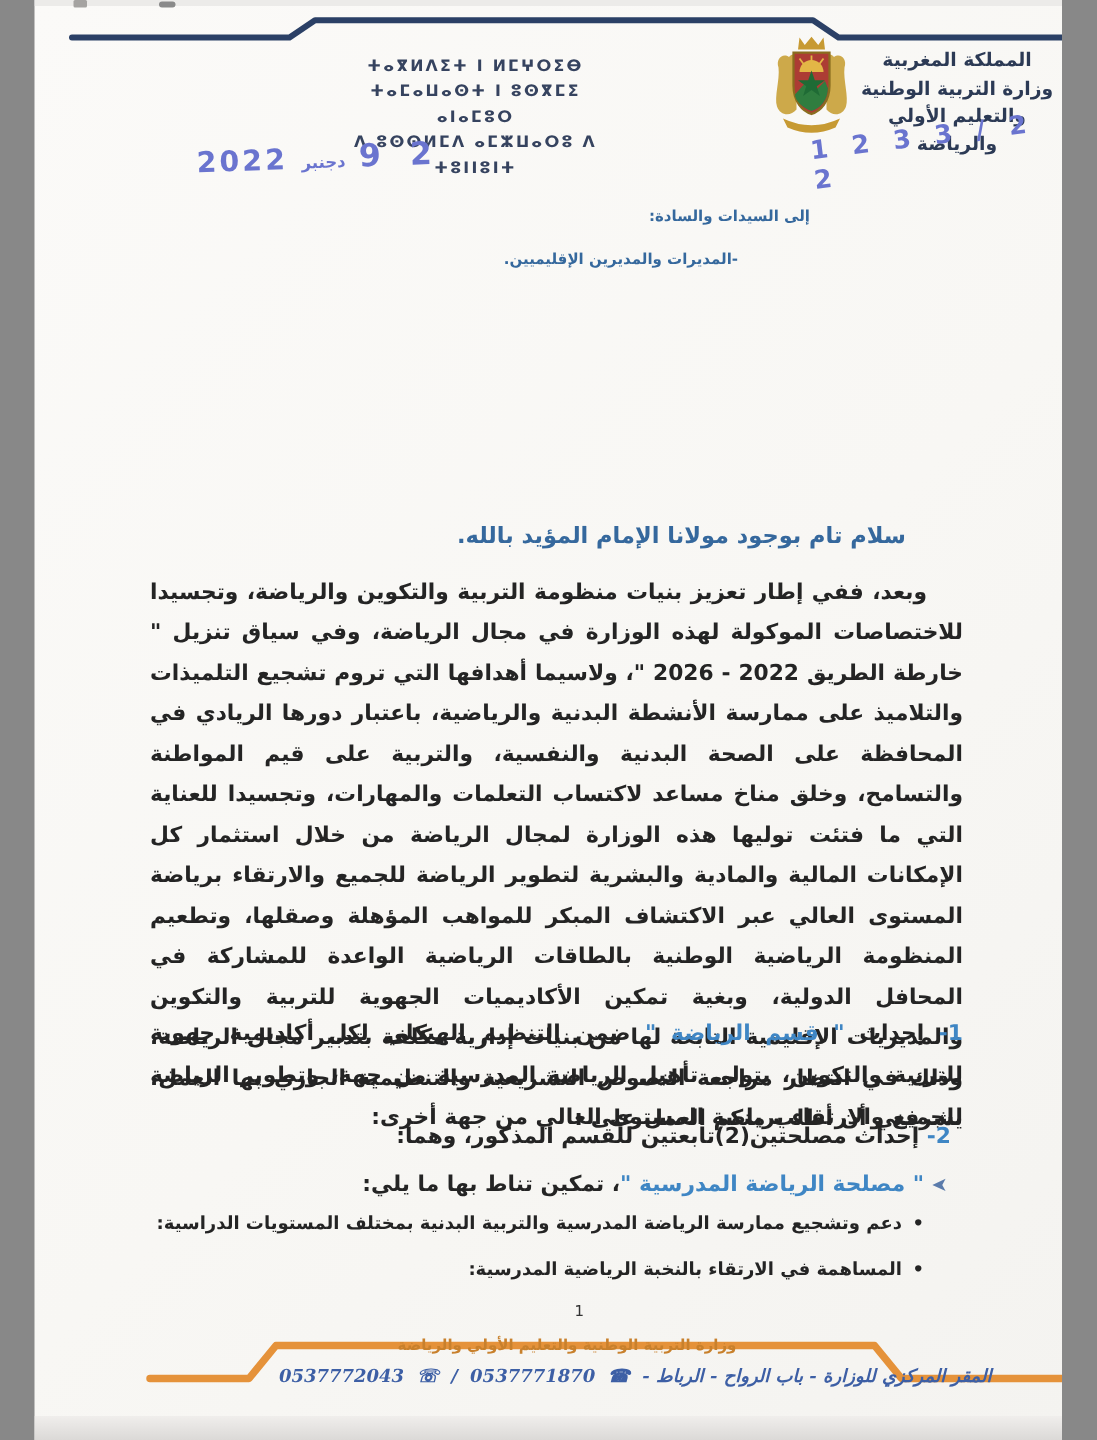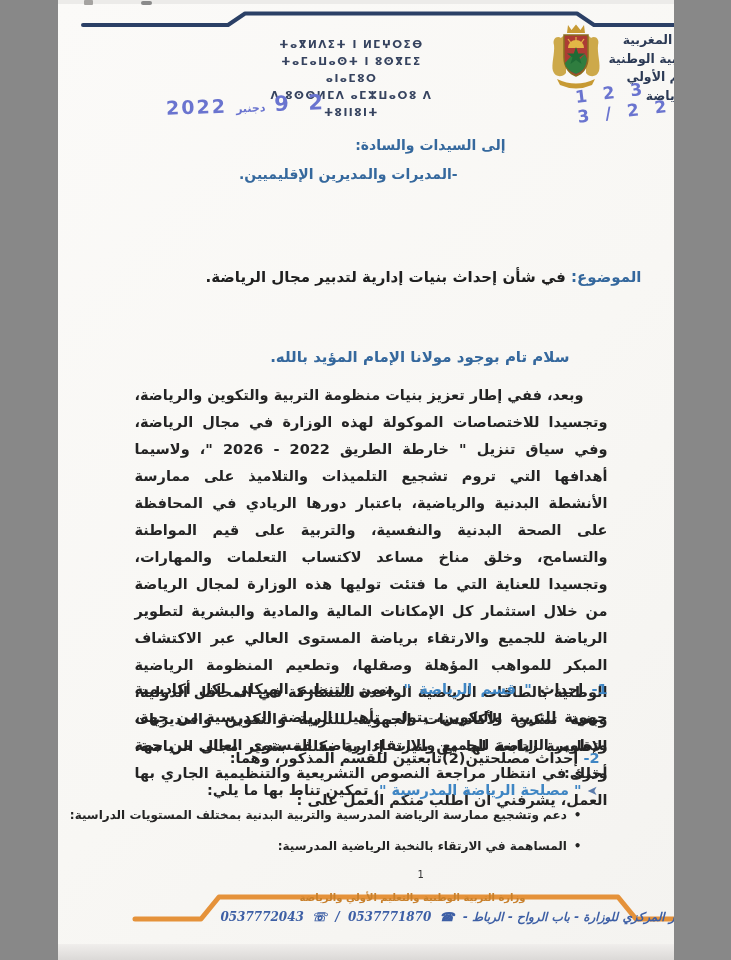--- a/index.html
+++ b/index.html
@@ -1,17 +1,17 @@
 <!DOCTYPE html>
 <html lang="ar"><head>
 <meta charset="utf-8">
 <style>
   html,body{margin:0;padding:0;background:#888;}
   .page{
-    position:relative;width:616px;height:960px;margin:0 auto;overflow:hidden;
+    position:relative;width:685px;height:960px;margin:0 auto;overflow:hidden;
     background:linear-gradient(135deg,#fbfaf8 0%,#f8f7f4 55%,#f4f3f0 100%);
     font-family:"DejaVu Sans",sans-serif;
   }
   .abs{position:absolute;}
   
   .edge-top{left:0;top:0;width:731px;height:4px;background:#ecebe9;}
   .edge-right{left:702px;top:0;width:29px;height:960px;background:linear-gradient(90deg,#f1efed,#d8d6d4);}
   .edge-bottom{left:0;top:944px;width:731px;height:16px;background:linear-gradient(180deg,#f0eeec,#dbd9d7);}
   .speck1{left:83px;top:1px;width:11px;height:4px;background:#8a8a8a;border-radius:2px;}
   .speck2{left:26px;top:0;width:9px;height:5px;background:#a5a3a1;border-radius:1px;}
@@ -24,21 +24,21 @@
   
   .stamp-date{left:108px;top:93px;color:#6a74cf;font-weight:bold;transform:rotate(-2deg);
     direction:rtl;display:flex;align-items:baseline;gap:9px;}
   .stamp-date .d{font-size:21px;letter-spacing:6px;}
   .stamp-date .m{font-size:11px;}
   .stamp-date .y{font-size:19px;letter-spacing:2px;}
   .stamp-ref{left:518px;top:81px;color:#6a74cf;font-weight:bold;font-size:17px;
     letter-spacing:5px;transform:rotate(-7deg);}
   
   .recipients{top:131px;right:168px;text-align:right;direction:rtl;color:#35689d;
-    font-weight:bold;font-size:14px;line-height:28.5px;}
+    font-weight:bold;font-size:10px;line-height:28.5px;}
   .recipients .shift{padding-right:48px;}
   .subject{top:268px;right:32px;direction:rtl;font-size:15px;font-weight:bold;color:#202020;}
   .subject .lbl{color:#35689d;}
   .greeting{top:348px;right:104px;direction:rtl;font-size:15px;font-weight:bold;color:#35689d;}
   .body-par{top:382px;right:66px;left:77px;direction:rtl;text-align:justify;text-indent:24px;
     font-size:14.5px;font-weight:bold;color:#242424;line-height:27px;}
   .item{direction:rtl;font-size:14.5px;font-weight:bold;color:#242424;line-height:28px;}
   .item .blue{color:#3f86c4;}
   .item1{top:675px;right:66px;left:77px;text-align:justify;}
   .item2{top:744px;right:74px;}
@@ -100,23 +100,20 @@
     <span class="y">2022</span>
   </div>
 
   <div class="abs stamp-ref">1 2 3 3 / 2 2</div>
 
   <div class="abs recipients">
     <div>إلى السيدات والسادة:</div>
     <div class="shift">-المديرات والمديرين الإقليميين.</div>
   </div>
 
-  <div class="abs subject">
-    <span class="lbl">الموضوع:</span><span> في شأن إحداث بنيات إدارية لتدبير مجال الرياضة.</span>
-  </div>
 
   <div class="abs greeting">سلام تام بوجود مولانا الإمام المؤيد بالله.</div>
 
   <div class="abs body-par">وبعد، ففي إطار تعزيز بنيات منظومة التربية والتكوين والرياضة، وتجسيدا للاختصاصات الموكولة لهذه الوزارة في مجال الرياضة، وفي سياق تنزيل " خارطة الطريق 2022 - 2026 "، ولاسيما أهدافها التي تروم تشجيع التلميذات والتلاميذ على ممارسة الأنشطة البدنية والرياضية، باعتبار دورها الريادي في المحافظة على الصحة البدنية والنفسية، والتربية على قيم المواطنة والتسامح، وخلق مناخ مساعد لاكتساب التعلمات والمهارات، وتجسيدا للعناية التي ما فتئت توليها هذه الوزارة لمجال الرياضة من خلال استثمار كل الإمكانات المالية والمادية والبشرية لتطوير الرياضة للجميع والارتقاء برياضة المستوى العالي عبر الاكتشاف المبكر للمواهب المؤهلة وصقلها، وتطعيم المنظومة الرياضية الوطنية بالطاقات الرياضية الواعدة للمشاركة في المحافل الدولية، وبغية تمكين الأكاديميات الجهوية للتربية والتكوين والمديريات الإقليمية التابعة لها من بنيات إدارية مكلفة بتدبير مجال الرياضة، وذلك في انتظار مراجعة النصوص التشريعية والتنظيمية الجاري بها العمل، يشرفني أن أطلب منكم العمل على :</div>
 
   <div class="abs item item1">
     <span class="blue">1-</span><span> إحداث </span><span class="blue">" قسم الرياضة "</span><span> ضمن التنظيم الهيكلي لكل أكاديمية جهوية للتربية والتكوين، يتولى تأهيل الرياضة المدرسية من جهة، وتطوير الرياضة للجميع والارتقاء برياضة المستوى العالي من جهة أخرى:</span>
   </div>
 
   <div class="abs item item2">

